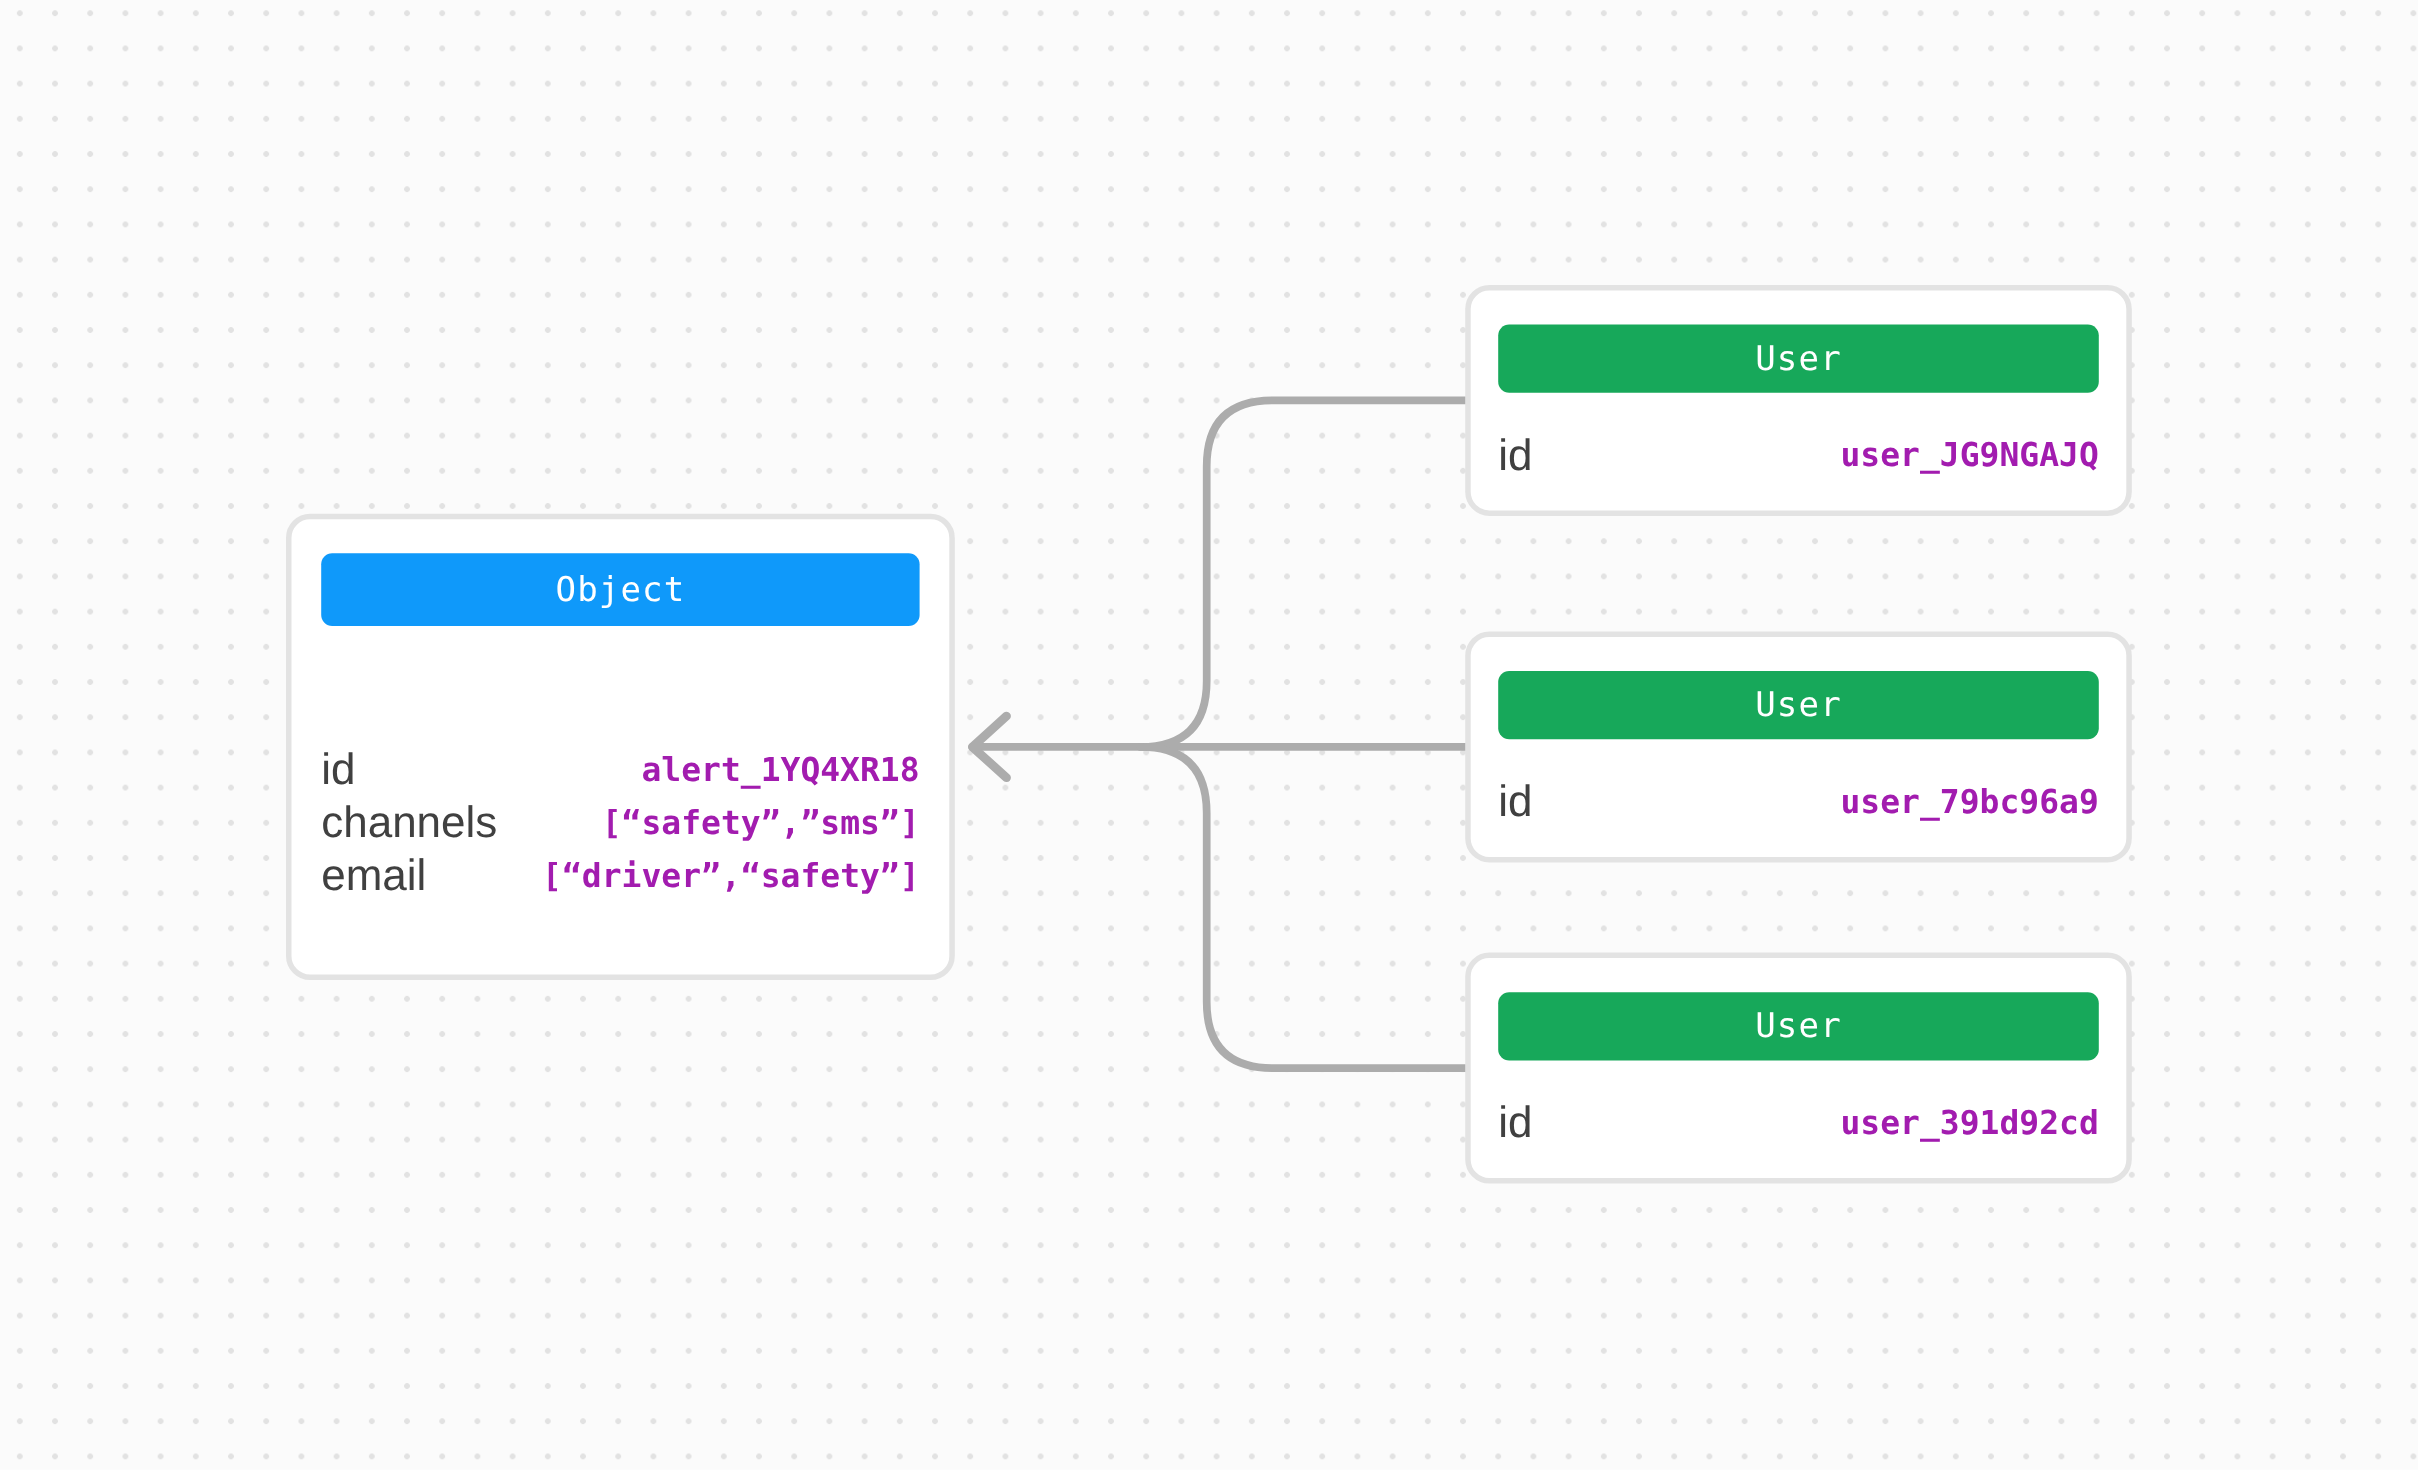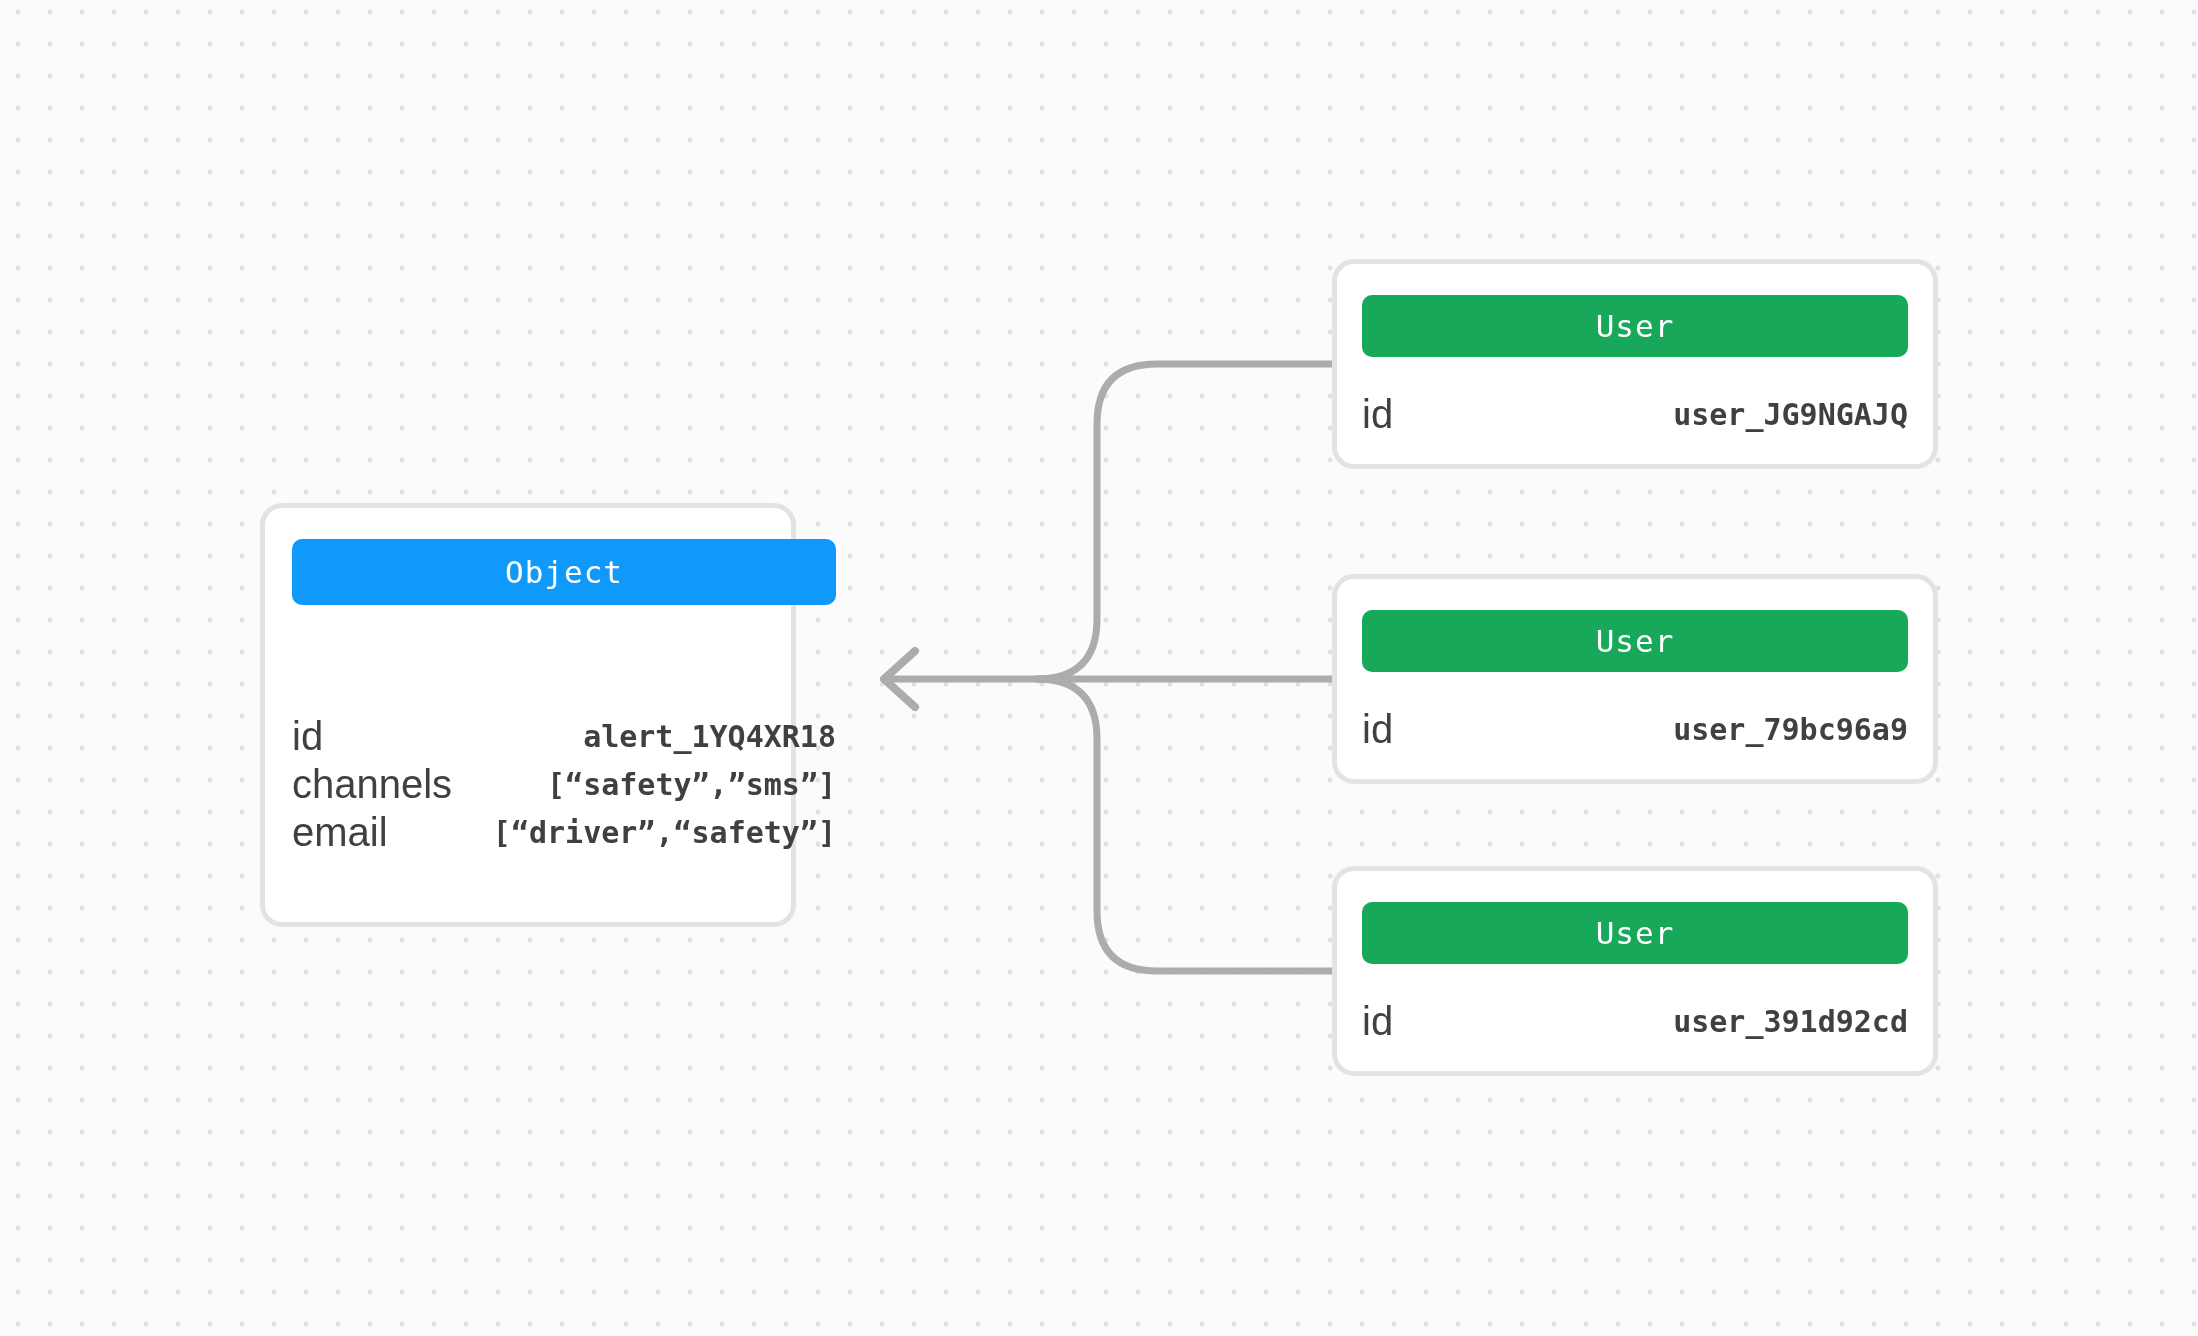--- a/index.html
+++ b/index.html
@@ -25,23 +25,22 @@
   .node {
     position: absolute;
     box-sizing: border-box;
     background: #FFFFFF;
     border: 5px solid #E3E3E3;
     border-radius: 22px;
   }
   .node-object {
     left: 260px;
     top: 467px;
-    width: 536px;
+    width: 608px;
     height: 424px;
-    margin-top: 36px;
   }
   .node-user {
     left: 1332px;
     width: 606px;
     height: 210px;
   }
   .node-user-1 { top: 259px; }
   .node-user-2 { top: 574px; }
   .node-user-3 { top: 866px; }
   .node-header {
@@ -89,21 +88,21 @@
   .row-id       { top: 208px; }
   .row-channels { top: 256px; gap: 17px; }
   .row-events   { top: 304px; }
   .field-label {
     color: #404040;
     font-family: "Liberation Sans", sans-serif;
     font-size: 40px;
     font-weight: 400;
   }
   .field-value {
-    color: #404040;
+    color: #a21caf;
     font-family: "DejaVu Sans Mono", monospace;
     font-size: 30px;
     font-weight: 600;
     white-space: pre;
   }
 </style>
 </head>
 <body>
 
 <div id="canvas">

